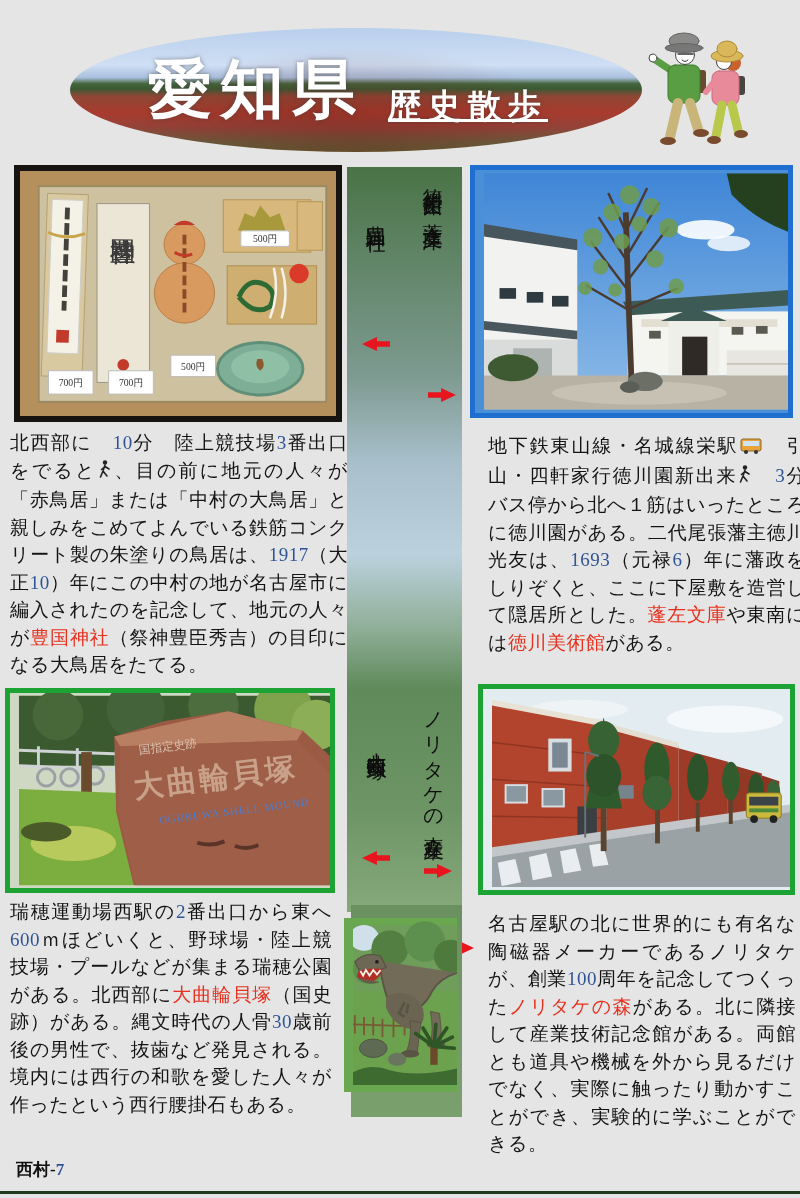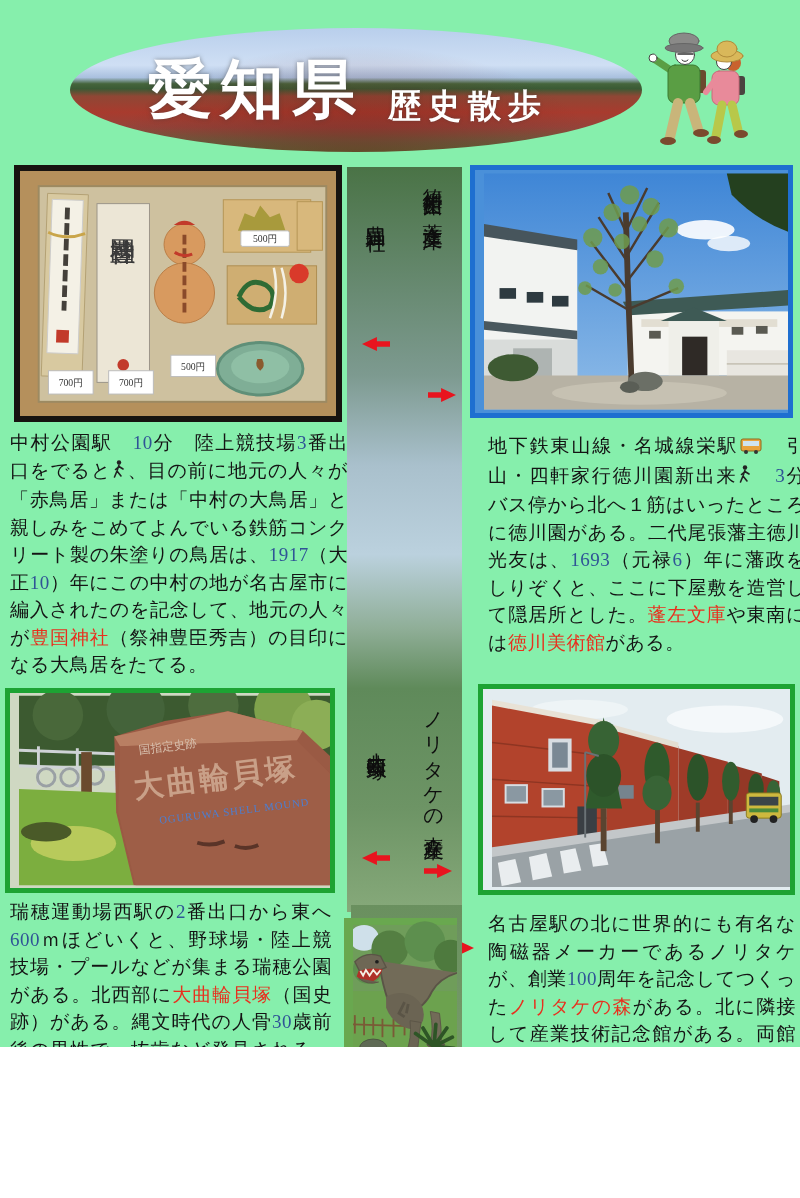--- a/index.html
+++ b/index.html
@@ -1,29 +1,29 @@
 <!DOCTYPE html>
 <html><head>
 <meta charset="utf-8">
 <style>
   html,body{margin:0;padding:0;background:#ffffff;}
-  #page{position:relative;width:800px;height:1047px;background:#86efac;overflow:hidden;
+  #page{position:relative;width:800px;height:1198px;background:#e5e5e5;overflow:hidden;
         font-family:"Liberation Serif",serif;color:#141414;}
 
   
   .oval{position:absolute;left:70px;top:28px;width:572px;height:124px;border-radius:50%;
         overflow:hidden;
         background:
           radial-gradient(ellipse at 50% 115%, rgba(110,25,18,.45), transparent 62%),
           linear-gradient(180deg,#b9cfec 0%,#cfdff4 30%,#a9c0de 40%,#45653c 45%,#3a5a34 49%,
                           #8f4735 55%,#a83b2e 68%,#95443a 80%,#6a6040 92%,#5c6b3a 100%);}
   .title-main{position:absolute;left:78px;top:18px;font-size:64px;font-weight:bold;color:#ffffff;
         letter-spacing:8px;text-shadow:0 0 4px rgba(60,60,60,.55);}
   .title-sub{position:absolute;left:318px;top:56px;font-size:33px;font-weight:bold;color:#ffffff;
-        letter-spacing:7px;text-shadow:0 0 3px rgba(60,60,60,.5);}
+        letter-spacing:7px;text-shadow:0 0 3px rgba(60,60,60,.5);text-decoration:underline;}
   .hikers{position:absolute;left:645px;top:28px;width:120px;height:127px;}
 
   
   .photo{position:absolute;box-sizing:border-box;overflow:hidden;padding-left:9px;}
   .photo svg{display:block;width:100%;height:100%;}
   .photo-amulets{left:14px;top:165px;width:328px;height:257px;border:6px solid #171310;background:#b5905c;}
   .photo-tokugawa{left:470px;top:165px;width:323px;height:253px;border:5px solid #1e6fd0;background:#4a90d9;}
   .photo-monument{left:5px;top:688px;width:330px;height:205px;border:5px solid #1da333;background:#cfd8c2;}
   .photo-brick{left:478px;top:684px;width:317px;height:211px;border:5px solid #1da333;background:#e3ecf0;}
   .dino-mat{position:absolute;left:351px;top:905px;width:111px;height:212px;
@@ -239,21 +239,21 @@
     <svg viewBox="0 0 30 15">
         <path d="M0 4.5 L14 4.5 L14 0 L30 7.5 L14 15 L14 10.5 L0 10.5 Z" fill="#e8141e"></path>
       </svg>
   </span>
   <span class="arrow" style="left:446px;top:941px;">
     <svg viewBox="0 0 30 15">
         <path d="M0 4.5 L14 4.5 L14 0 L30 7.5 L14 15 L14 10.5 L0 10.5 Z" fill="#e8141e"></path>
       </svg>
   </span>
 
-  <p class="para para-toyokuni"><span>中村公園駅　</span><span class="c-blue">10</span><span>分　陸上競技場</span><span class="c-blue">3</span><span>番出口をでると</span><span class="inline-icon"><svg width="12" height="19" viewBox="0 0 12 19">
+  <p class="para para-toyokuni"><span>北西部に　</span><span class="c-blue">10</span><span>分　陸上競技場</span><span class="c-blue">3</span><span>番出口をでると</span><span class="inline-icon"><svg width="12" height="19" viewBox="0 0 12 19">
           <circle cx="6" cy="2.5" r="2.2" fill="#222"></circle>
           <path d="M6 5 L4 11 L1.5 17 M4 11 L8 16 M6 6.5 L2.5 9.5 M6 6.5 L10 9" stroke="#222" stroke-width="1.6" fill="none" stroke-linecap="round"></path>
         </svg></span><span>、目の前に地元の人々が「赤鳥居」または「中村の大鳥居」と親しみをこめてよんでいる鉄筋コンクリート製の朱塗りの鳥居は、</span><span class="c-blue">1917</span><span>（大正</span><span class="c-blue">10</span><span>）年にこの中村の地が名古屋市に編入されたのを記念して、地元の人々が</span><span class="c-red">豊国神社</span><span>（祭神豊臣秀吉）の目印になる大鳥居をたてる。</span></p>
   <p class="para para-tokugawa"><span>地下鉄東山線・名城線栄駅</span><span class="inline-icon"><svg width="22" height="16" viewBox="0 0 22 16">
           <rect x="1" y="1" width="20" height="12" rx="2" fill="#e8a33d" stroke="#8a6a20"></rect>
           <rect x="3" y="3" width="16" height="5" fill="#cfe4f0"></rect>
           <circle cx="6" cy="14" r="2" fill="#333"></circle>
           <circle cx="16" cy="14" r="2" fill="#333"></circle>
         </svg></span><span>　引山・四軒家行徳川園新出来</span><span class="inline-icon"><svg width="12" height="19" viewBox="0 0 12 19">
           <circle cx="6" cy="2.5" r="2.2" fill="#222"></circle>

